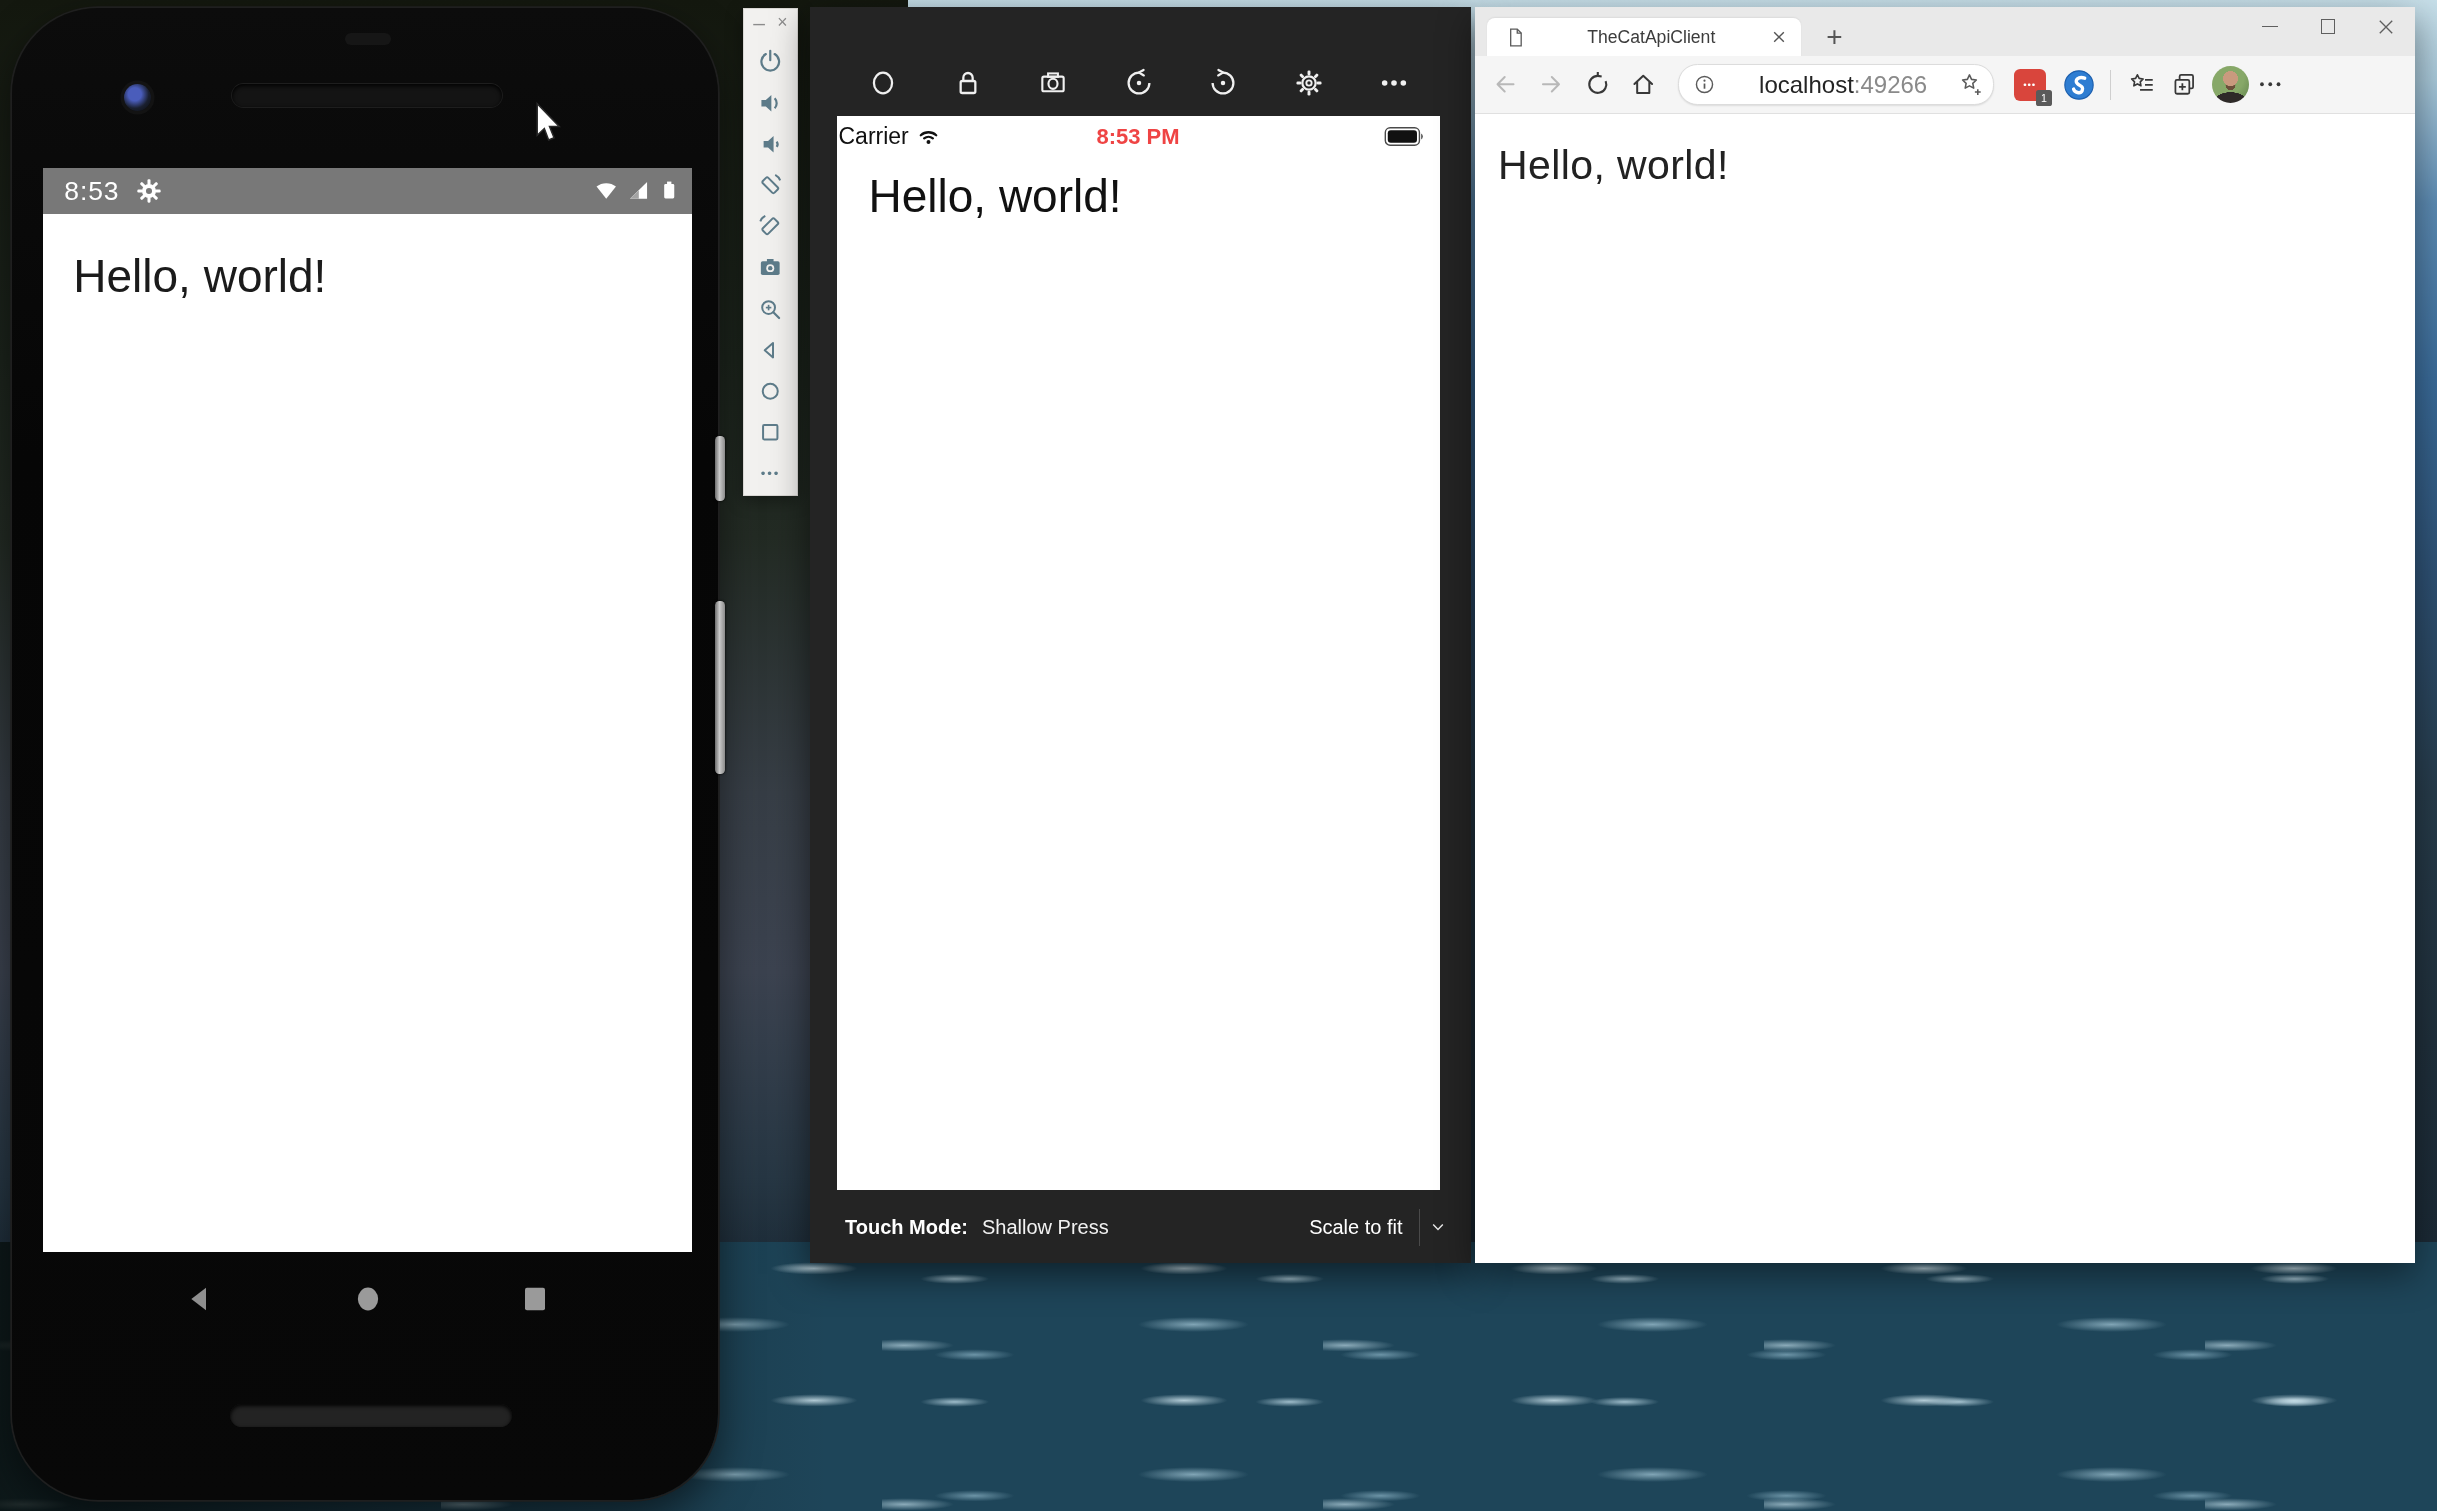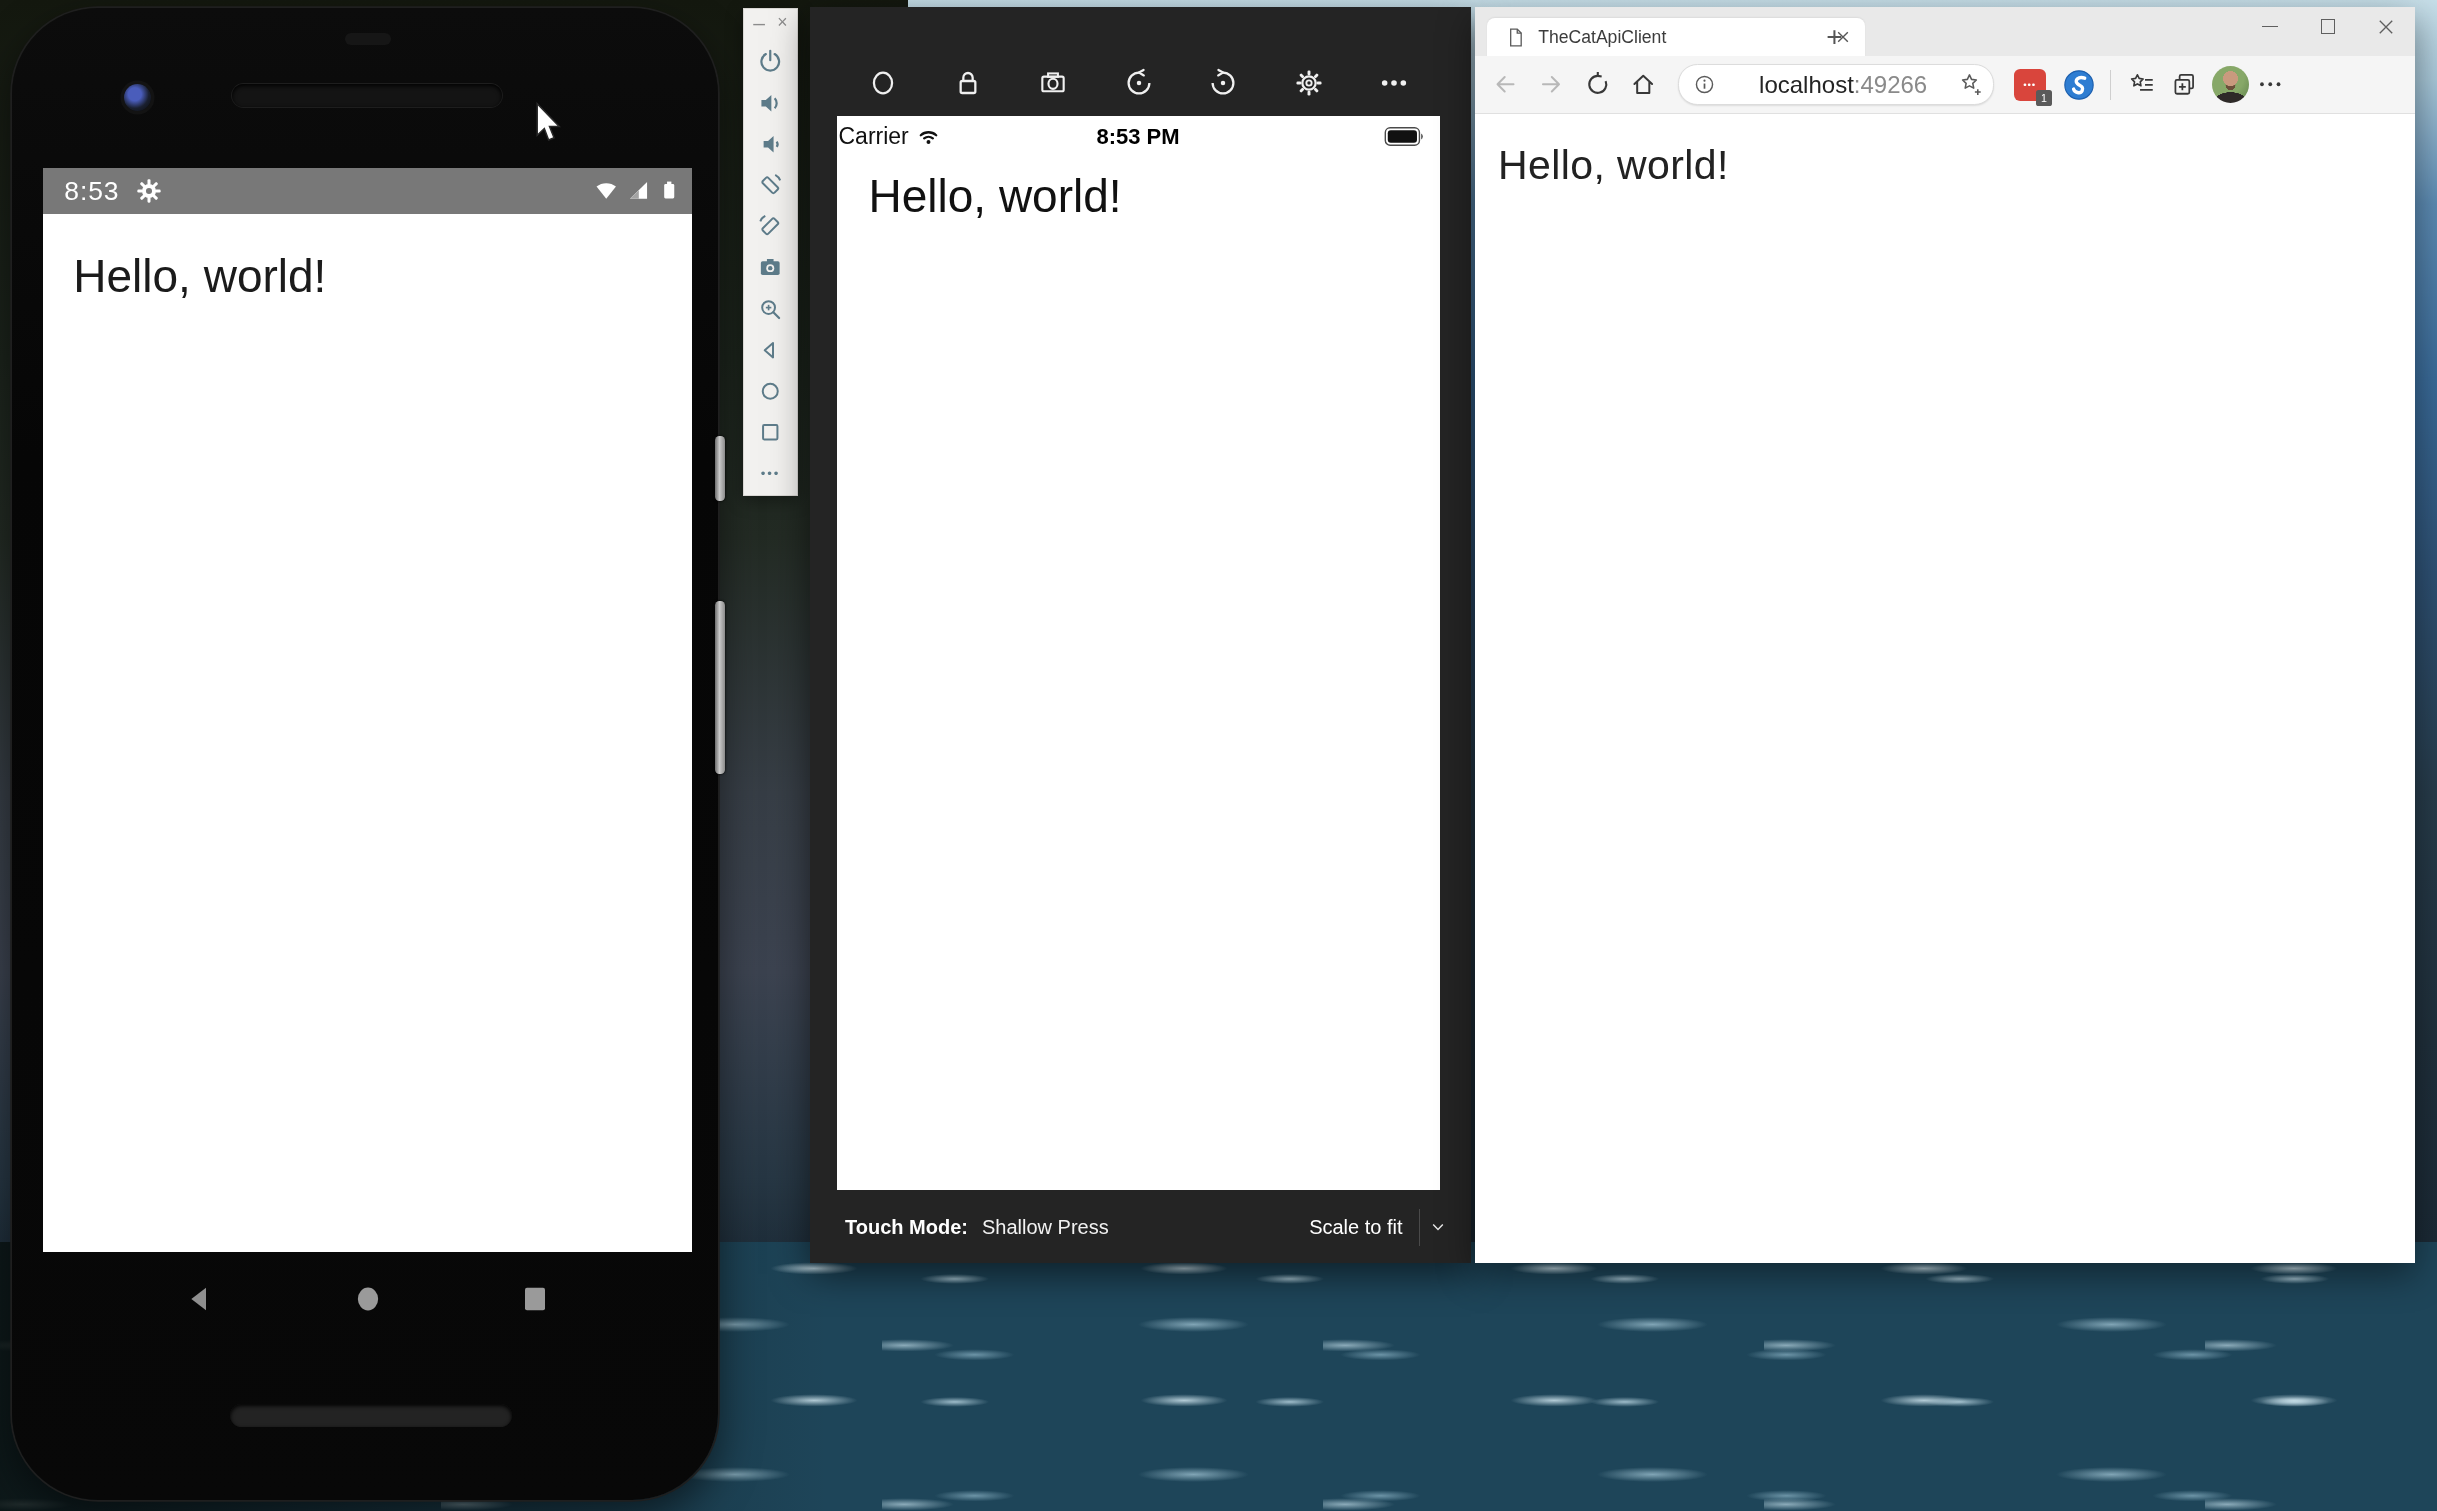--- a/index.html
+++ b/index.html
@@ -67,36 +67,36 @@
   .ios-controls{position:absolute;right:0;top:0;height:42px;display:flex;}
   .ios-ctl{width:60px;height:42px;display:flex;align-items:center;justify-content:center;}
   .ios-min{width:17.6px;height:1.8px;background:#e8e8e8;}
   .ios-max{width:13.2px;height:13.2px;border:1.8px solid #e8e8e8;}
   .ios-toolbar{position:absolute;left:0;top:42px;width:100%;height:67px;display:flex;align-items:center;}
   .ios-tbtn{position:absolute;top:0;width:53px;height:67px;border:0;background:transparent;display:flex;align-items:center;justify-content:center;cursor:pointer;padding:0;}
   .ios-screen{position:absolute;left:26.5px;top:109px;width:603px;height:1074px;background:#fff;overflow:hidden;}
   .ios-status{position:absolute;left:0;top:0;width:100%;height:41px;display:flex;align-items:center;}
   .ios-carrier{font-size:23px;color:#111;margin-left:2px;}
   .ios-wifi{margin-left:7px;display:flex;}
-  .ios-time{position:absolute;left:0;right:0;text-align:center;font-size:22px;font-weight:600;color:#000000;}
+  .ios-time{position:absolute;left:0;right:0;text-align:center;font-size:22px;font-weight:600;color:#ef4444;}
   .ios-batt{margin-left:auto;margin-right:14px;display:flex;}
   .ios-hello{margin:53px 0 0 32px;font-size:46px;font-weight:400;color:#111;}
   .ios-bottombar{position:absolute;left:0;top:1184px;width:100%;height:72px;display:flex;align-items:center;color:#fff;}
   .tm-label{font-size:20px;font-weight:700;margin-left:35px;}
   .tm-value{font-size:20px;margin-left:14px;color:#f2f2f2;}
   .scale-group{margin-left:auto;margin-right:25px;display:flex;align-items:center;}
   .scale-label{font-size:20px;}
   .scale-sep{width:0.9px;height:37px;background:#4a4a4a;margin:0 10.6px 0 16px;}
 
   
   .edge-window{position:absolute;left:1475px;top:7px;width:940px;height:1256px;background:#fff;
     box-shadow:0 12.3px 35px rgba(0,0,0,.45);}
   .tabstrip{position:absolute;left:0;top:0;width:100%;height:49px;background:#e9e9e9;}
-  .etab{position:absolute;left:12.3px;top:10.6px;width:378px;height:39px;background:#fff;border-radius:8px 8px 0 0;
-    display:flex;align-items:center;box-shadow:0 -0.9px 1.8px rgba(0,0,0,.06);}
+  .etab{position:absolute;left:12.3px;top:10.6px;width:314px;height:39px;background:#fff;border-radius:8px 8px 0 0;
+    display:flex;align-items:center;box-shadow:0 -0.9px 1.8px rgba(0,0,0,.06);text-align:center;}
   .etab-icon{margin-left:17.6px;display:flex;}
   .etab-title{font-size:17.6px;color:#3c3c3c;margin-left:12.3px;flex:1;white-space:nowrap;overflow:hidden;}
   .etab-close{width:30px;height:30px;margin-right:7px;border:0;background:transparent;display:flex;align-items:center;justify-content:center;cursor:pointer;padding:0;}
   .newtab{position:absolute;left:342px;top:12.3px;width:35px;height:35px;border:0;background:transparent;
     font-size:28px;font-weight:300;color:#555;line-height:35px;cursor:pointer;padding:0;}
   .ewin-controls{position:absolute;right:0;top:0;height:39px;display:flex;}
   .ewin-ctl{width:58px;height:39px;display:flex;align-items:center;justify-content:center;background:transparent;border:0;cursor:pointer;}
   .ewin-min{width:16px;height:1.8px;background:#5f5f5f;}
   .ewin-max{width:12.3px;height:12.3px;border:1.8px solid #5f5f5f;}
   .etoolbar{position:absolute;left:0;top:49px;width:100%;height:58px;background:#f5f5f5;border-bottom:0.9px solid #e0e0e0;

